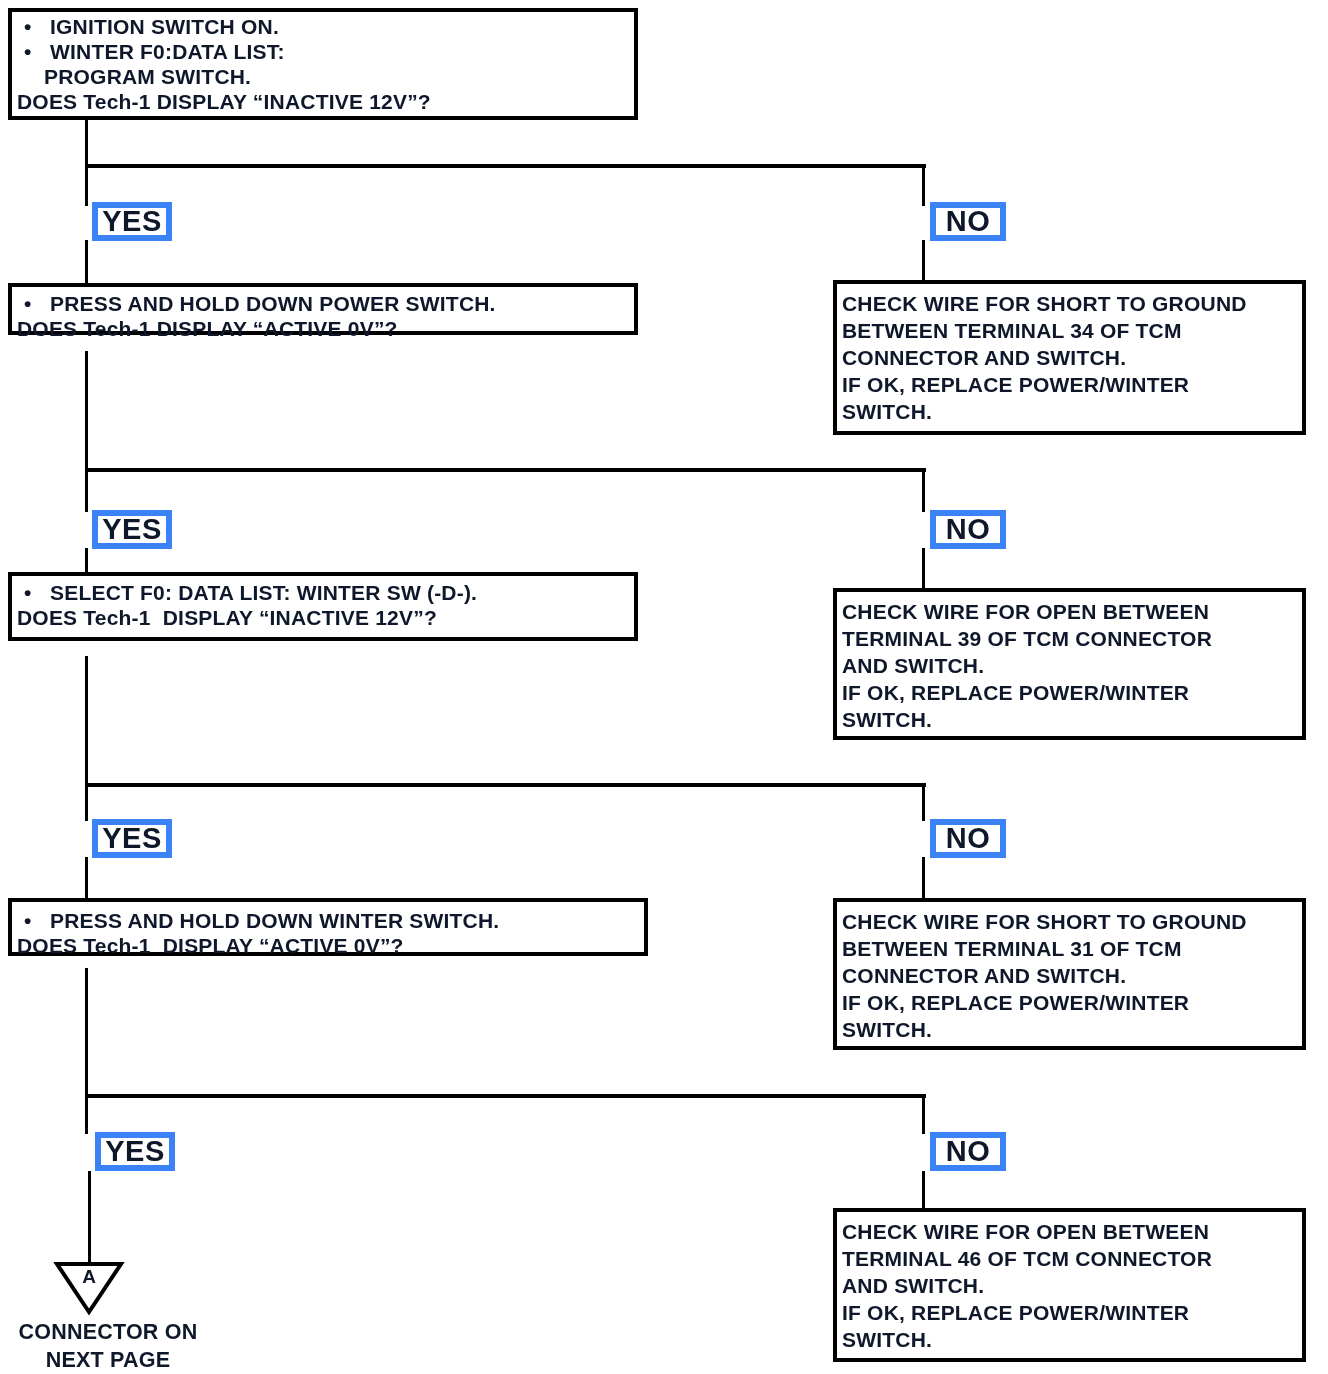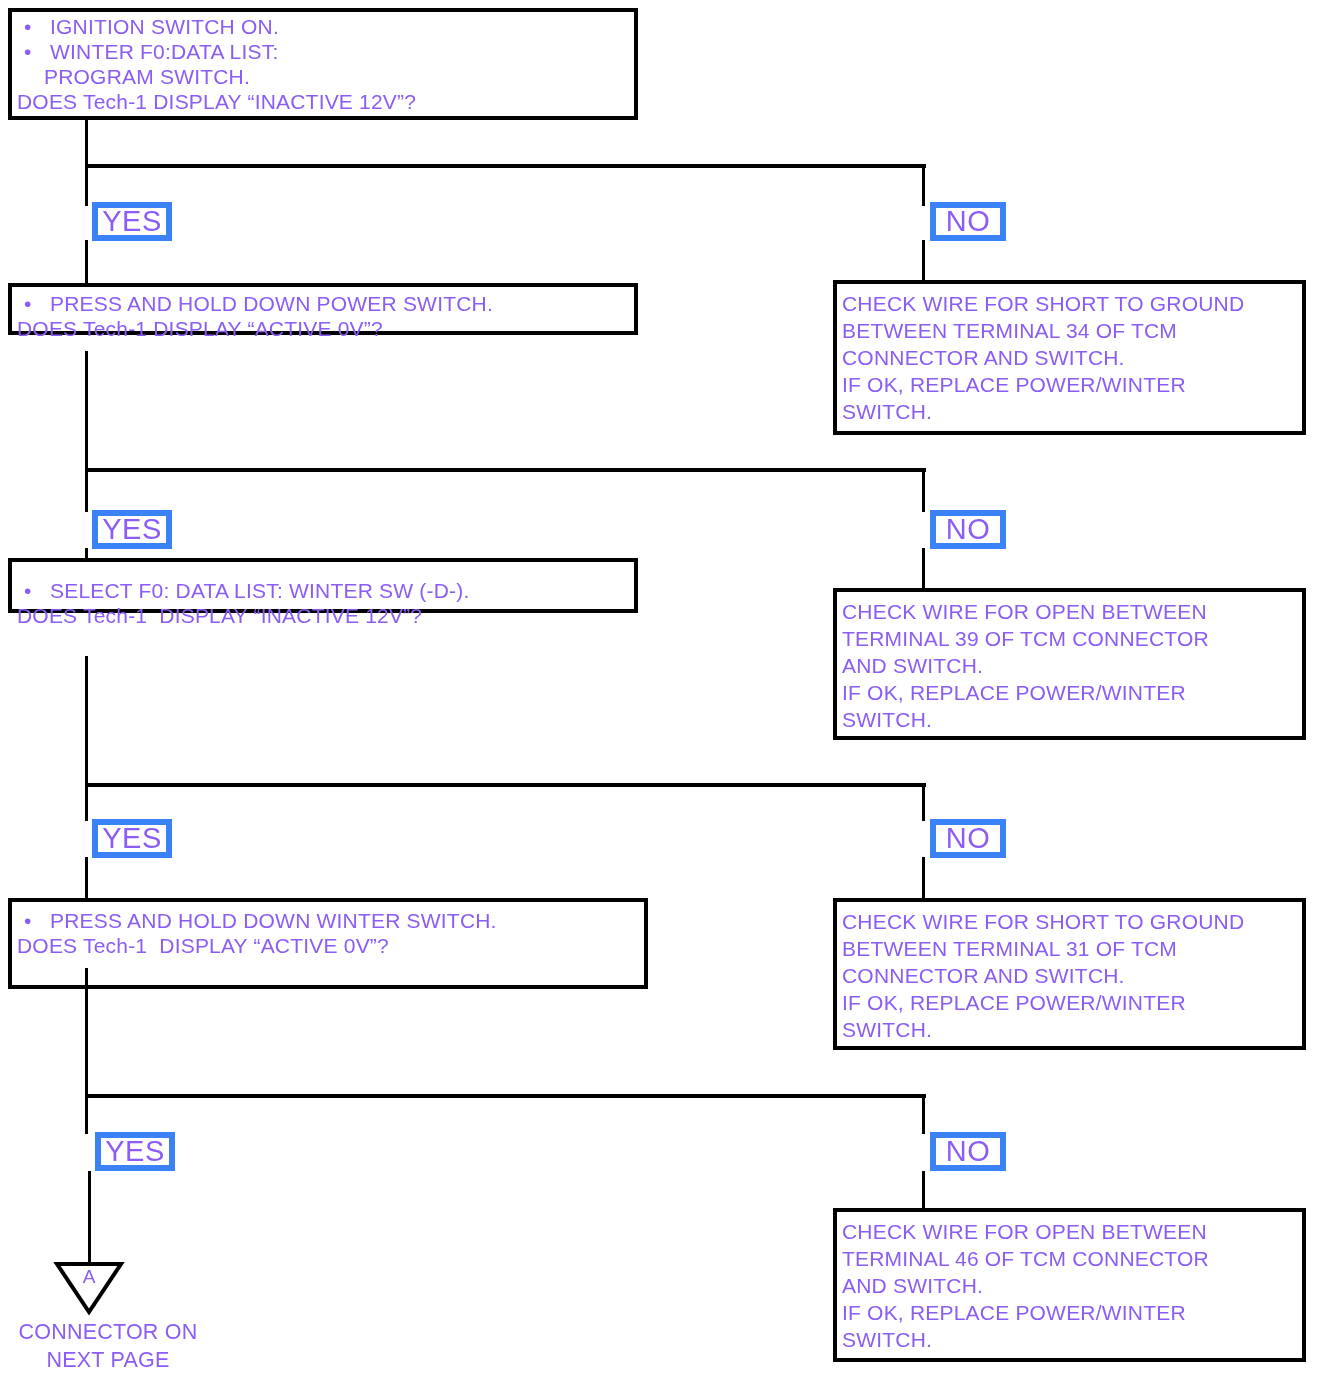--- a/index.html
+++ b/index.html
@@ -2,23 +2,23 @@
 <html><head>
 <meta charset="utf-8">
 <style>
   * { box-sizing: border-box; }
   html, body { margin: 0; padding: 0; background: #ffffff; }
   .page {
     position: relative;
     width: 1328px;
     height: 1374px;
     background: #ffffff;
-    color: #8b5cf6;
+    color: #0f172a;
     font-family: "Liberation Sans", sans-serif;
-    font-weight: normal;
+    font-weight: bold;
     overflow: hidden;
   }
   
   .qbox {
     position: absolute;
     border: 4px solid #000;
     background: #fff;
     padding-top: 2px;
   }
   .qline {
@@ -113,21 +113,21 @@
   <div class="vline" style="left:85px; top:351px; height:161px;"></div>
   <div class="hline" style="left:85px; top:468px; width:841px;"></div>
   <div class="vline" style="left:922px; top:468px; height:44px;"></div>
 
   <div class="tag" style="left:47px; top:510px; width:80px; height:39px;">YES</div>
   <div class="tag" style="left:885px; top:510px; width:76px; height:39px;">NO</div>
 
   <div class="vline" style="left:85px; top:548px; height:40px;"></div>
   <div class="vline" style="left:922px; top:548px; height:42px;"></div>
 
-  <div class="qbox" style="left:8px; top:558px; width:630px; height:55px; padding-top:16px;">
+  <div class="qbox" style="left:8px; top:572px; width:630px; height:69px; padding-top:4px;">
     <div class="qline"><span class="bullet">•</span><span>SELECT F0: DATA LIST: WINTER SW (-D-).</span></div>
     <div class="qline prompt-line">DOES Tech-1  DISPLAY “INACTIVE 12V”?</div>
   </div>
 
   <div class="abox" style="left:833px; top:588px; width:473px; height:152px;">
     <div class="aline">CHECK WIRE FOR OPEN BETWEEN</div>
     <div class="aline">TERMINAL 39 OF TCM CONNECTOR</div>
     <div class="aline">AND SWITCH.</div>
     <div class="aline">IF OK, REPLACE POWER/WINTER</div>
     <div class="aline">SWITCH.</div>
@@ -136,21 +136,21 @@
   <div class="vline" style="left:85px; top:656px; height:165px;"></div>
   <div class="hline" style="left:85px; top:783px; width:841px;"></div>
   <div class="vline" style="left:922px; top:783px; height:38px;"></div>
 
   <div class="tag" style="left:47px; top:819px; width:80px; height:39px;">YES</div>
   <div class="tag" style="left:885px; top:819px; width:76px; height:39px;">NO</div>
 
   <div class="vline" style="left:85px; top:857px; height:43px;"></div>
   <div class="vline" style="left:922px; top:857px; height:43px;"></div>
 
-  <div class="qbox" style="left:8px; top:898px; width:640px; height:91px; padding-top:6px;">
+  <div class="qbox" style="left:8px; top:898px; width:640px; height:58px; padding-top:6px;">
     <div class="qline"><span class="bullet">•</span><span>PRESS AND HOLD DOWN WINTER SWITCH.</span></div>
     <div class="qline prompt-line">DOES Tech-1  DISPLAY “ACTIVE 0V”?</div>
   </div>
 
   <div class="abox" style="left:833px; top:898px; width:473px; height:152px;">
     <div class="aline">CHECK WIRE FOR SHORT TO GROUND</div>
     <div class="aline">BETWEEN TERMINAL 31 OF TCM</div>
     <div class="aline">CONNECTOR AND SWITCH.</div>
     <div class="aline">IF OK, REPLACE POWER/WINTER</div>
     <div class="aline">SWITCH.</div>

